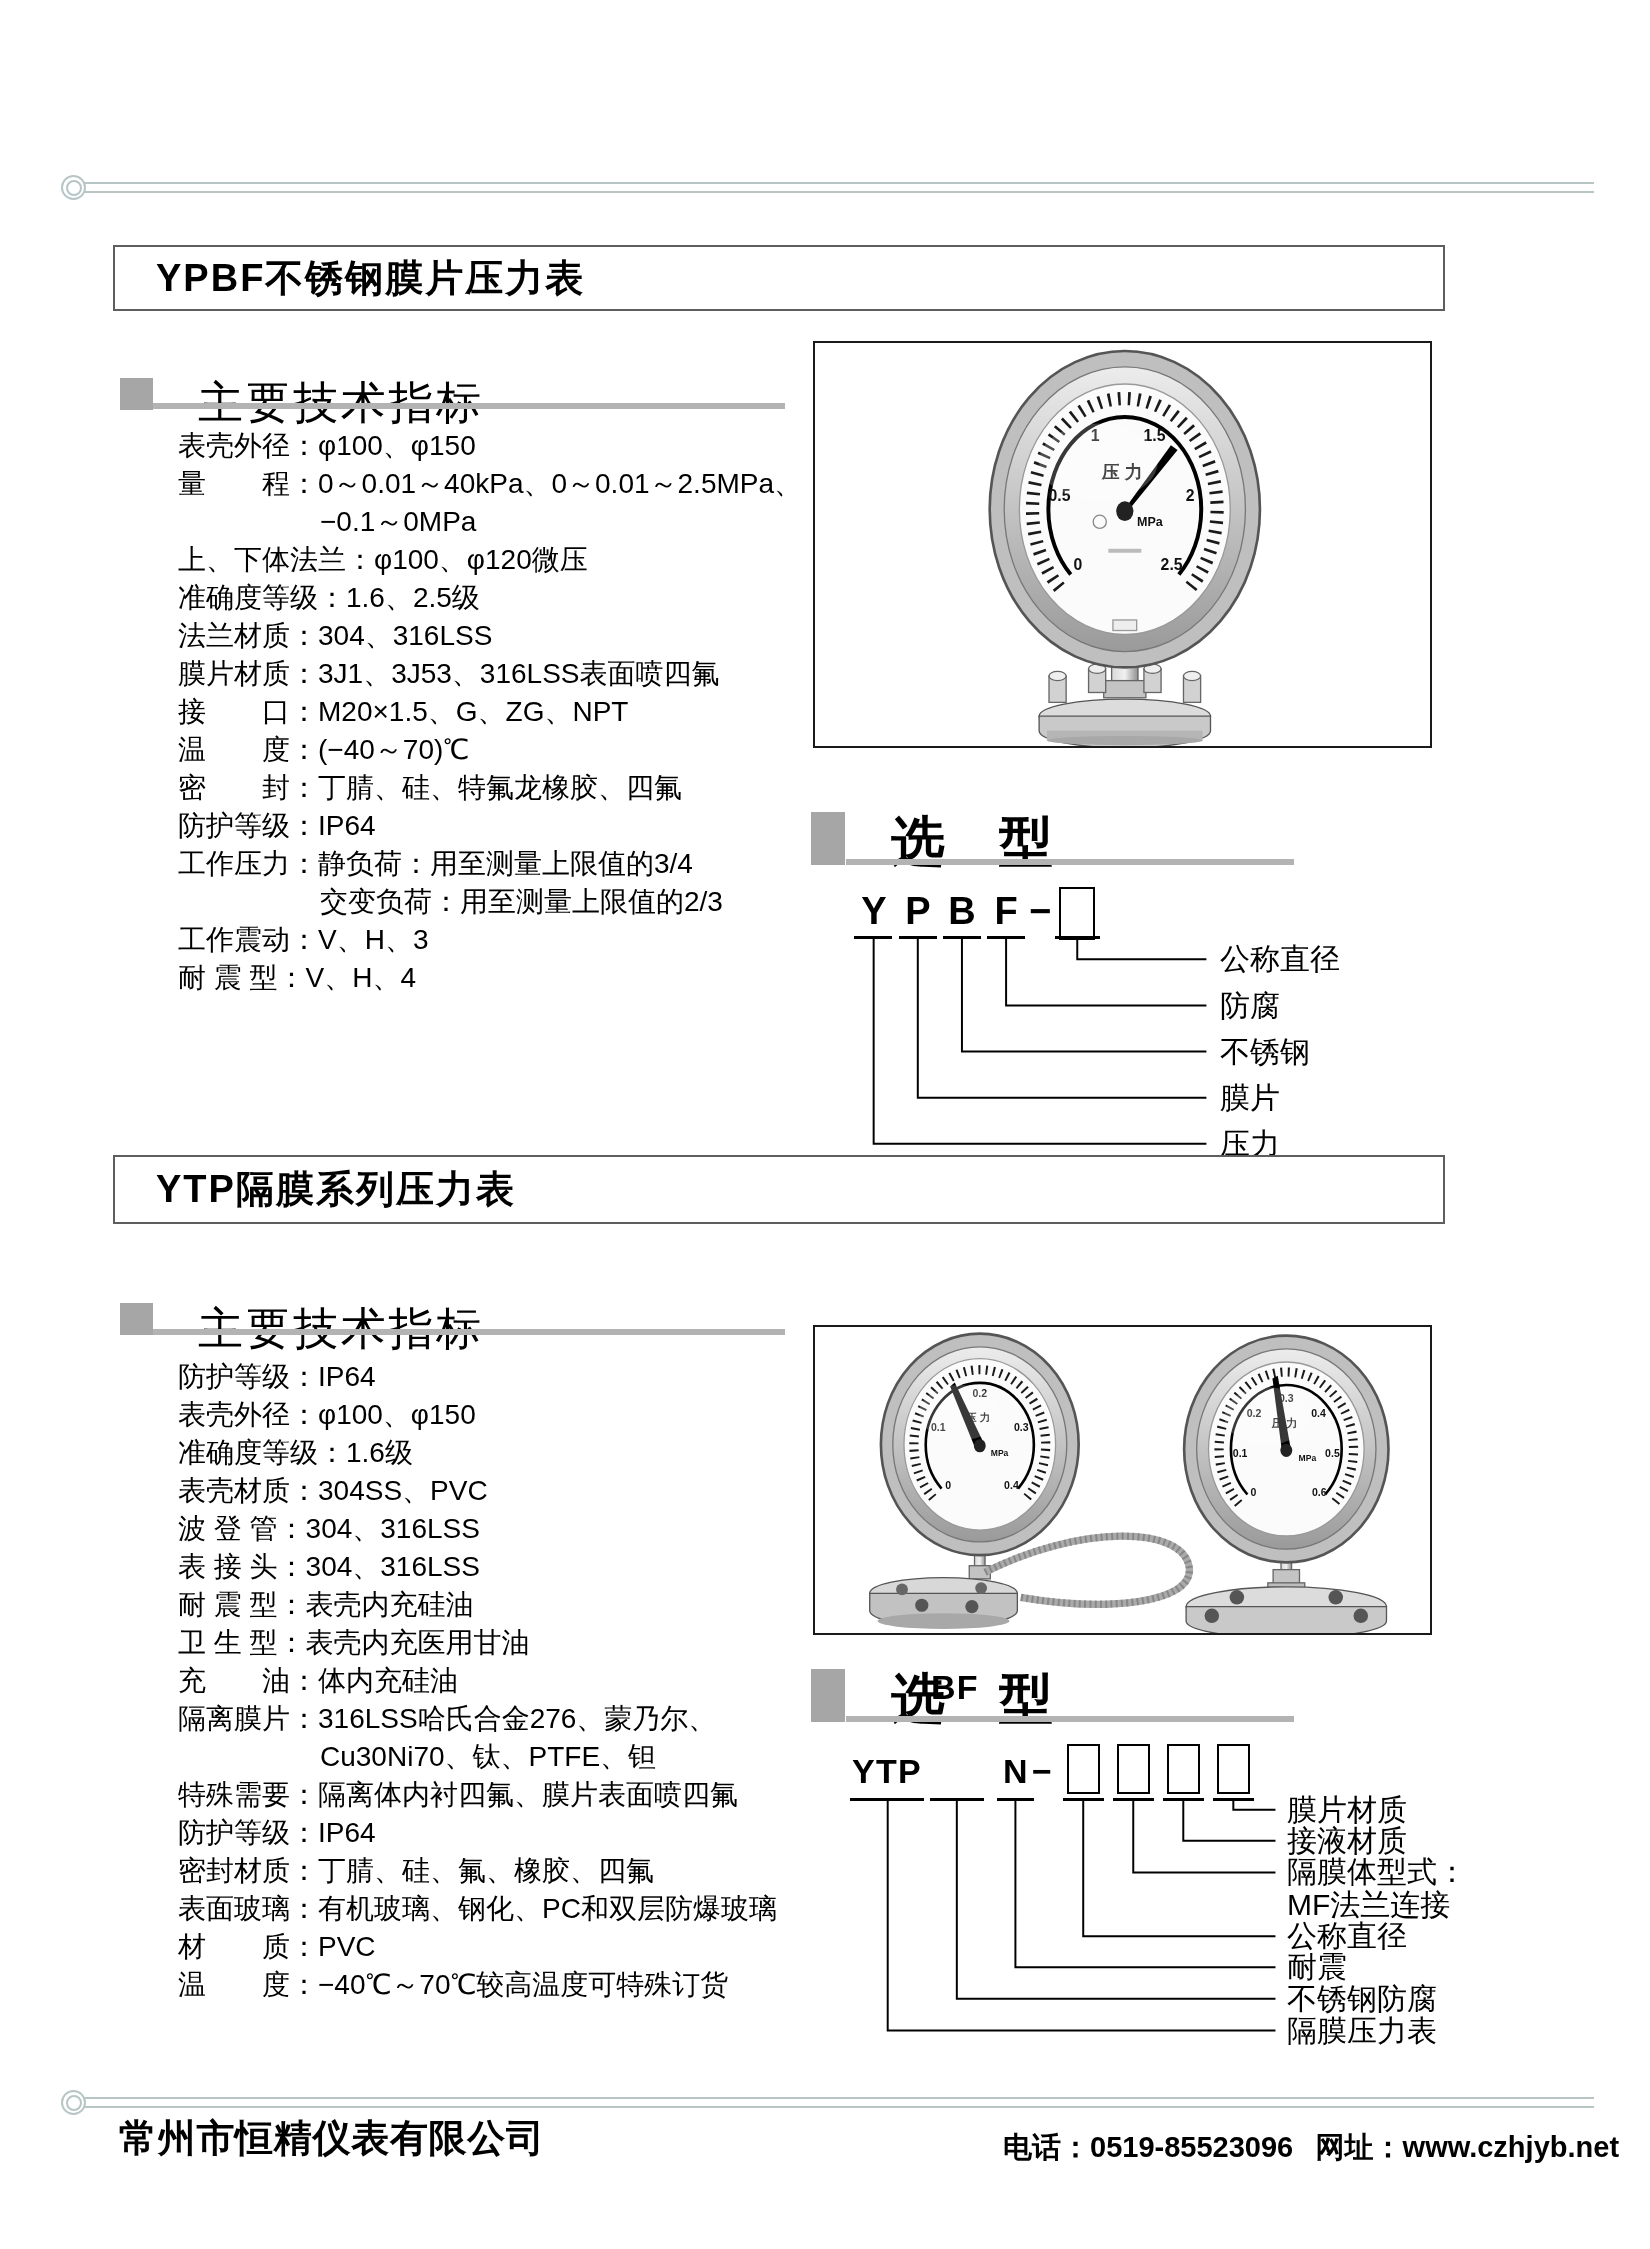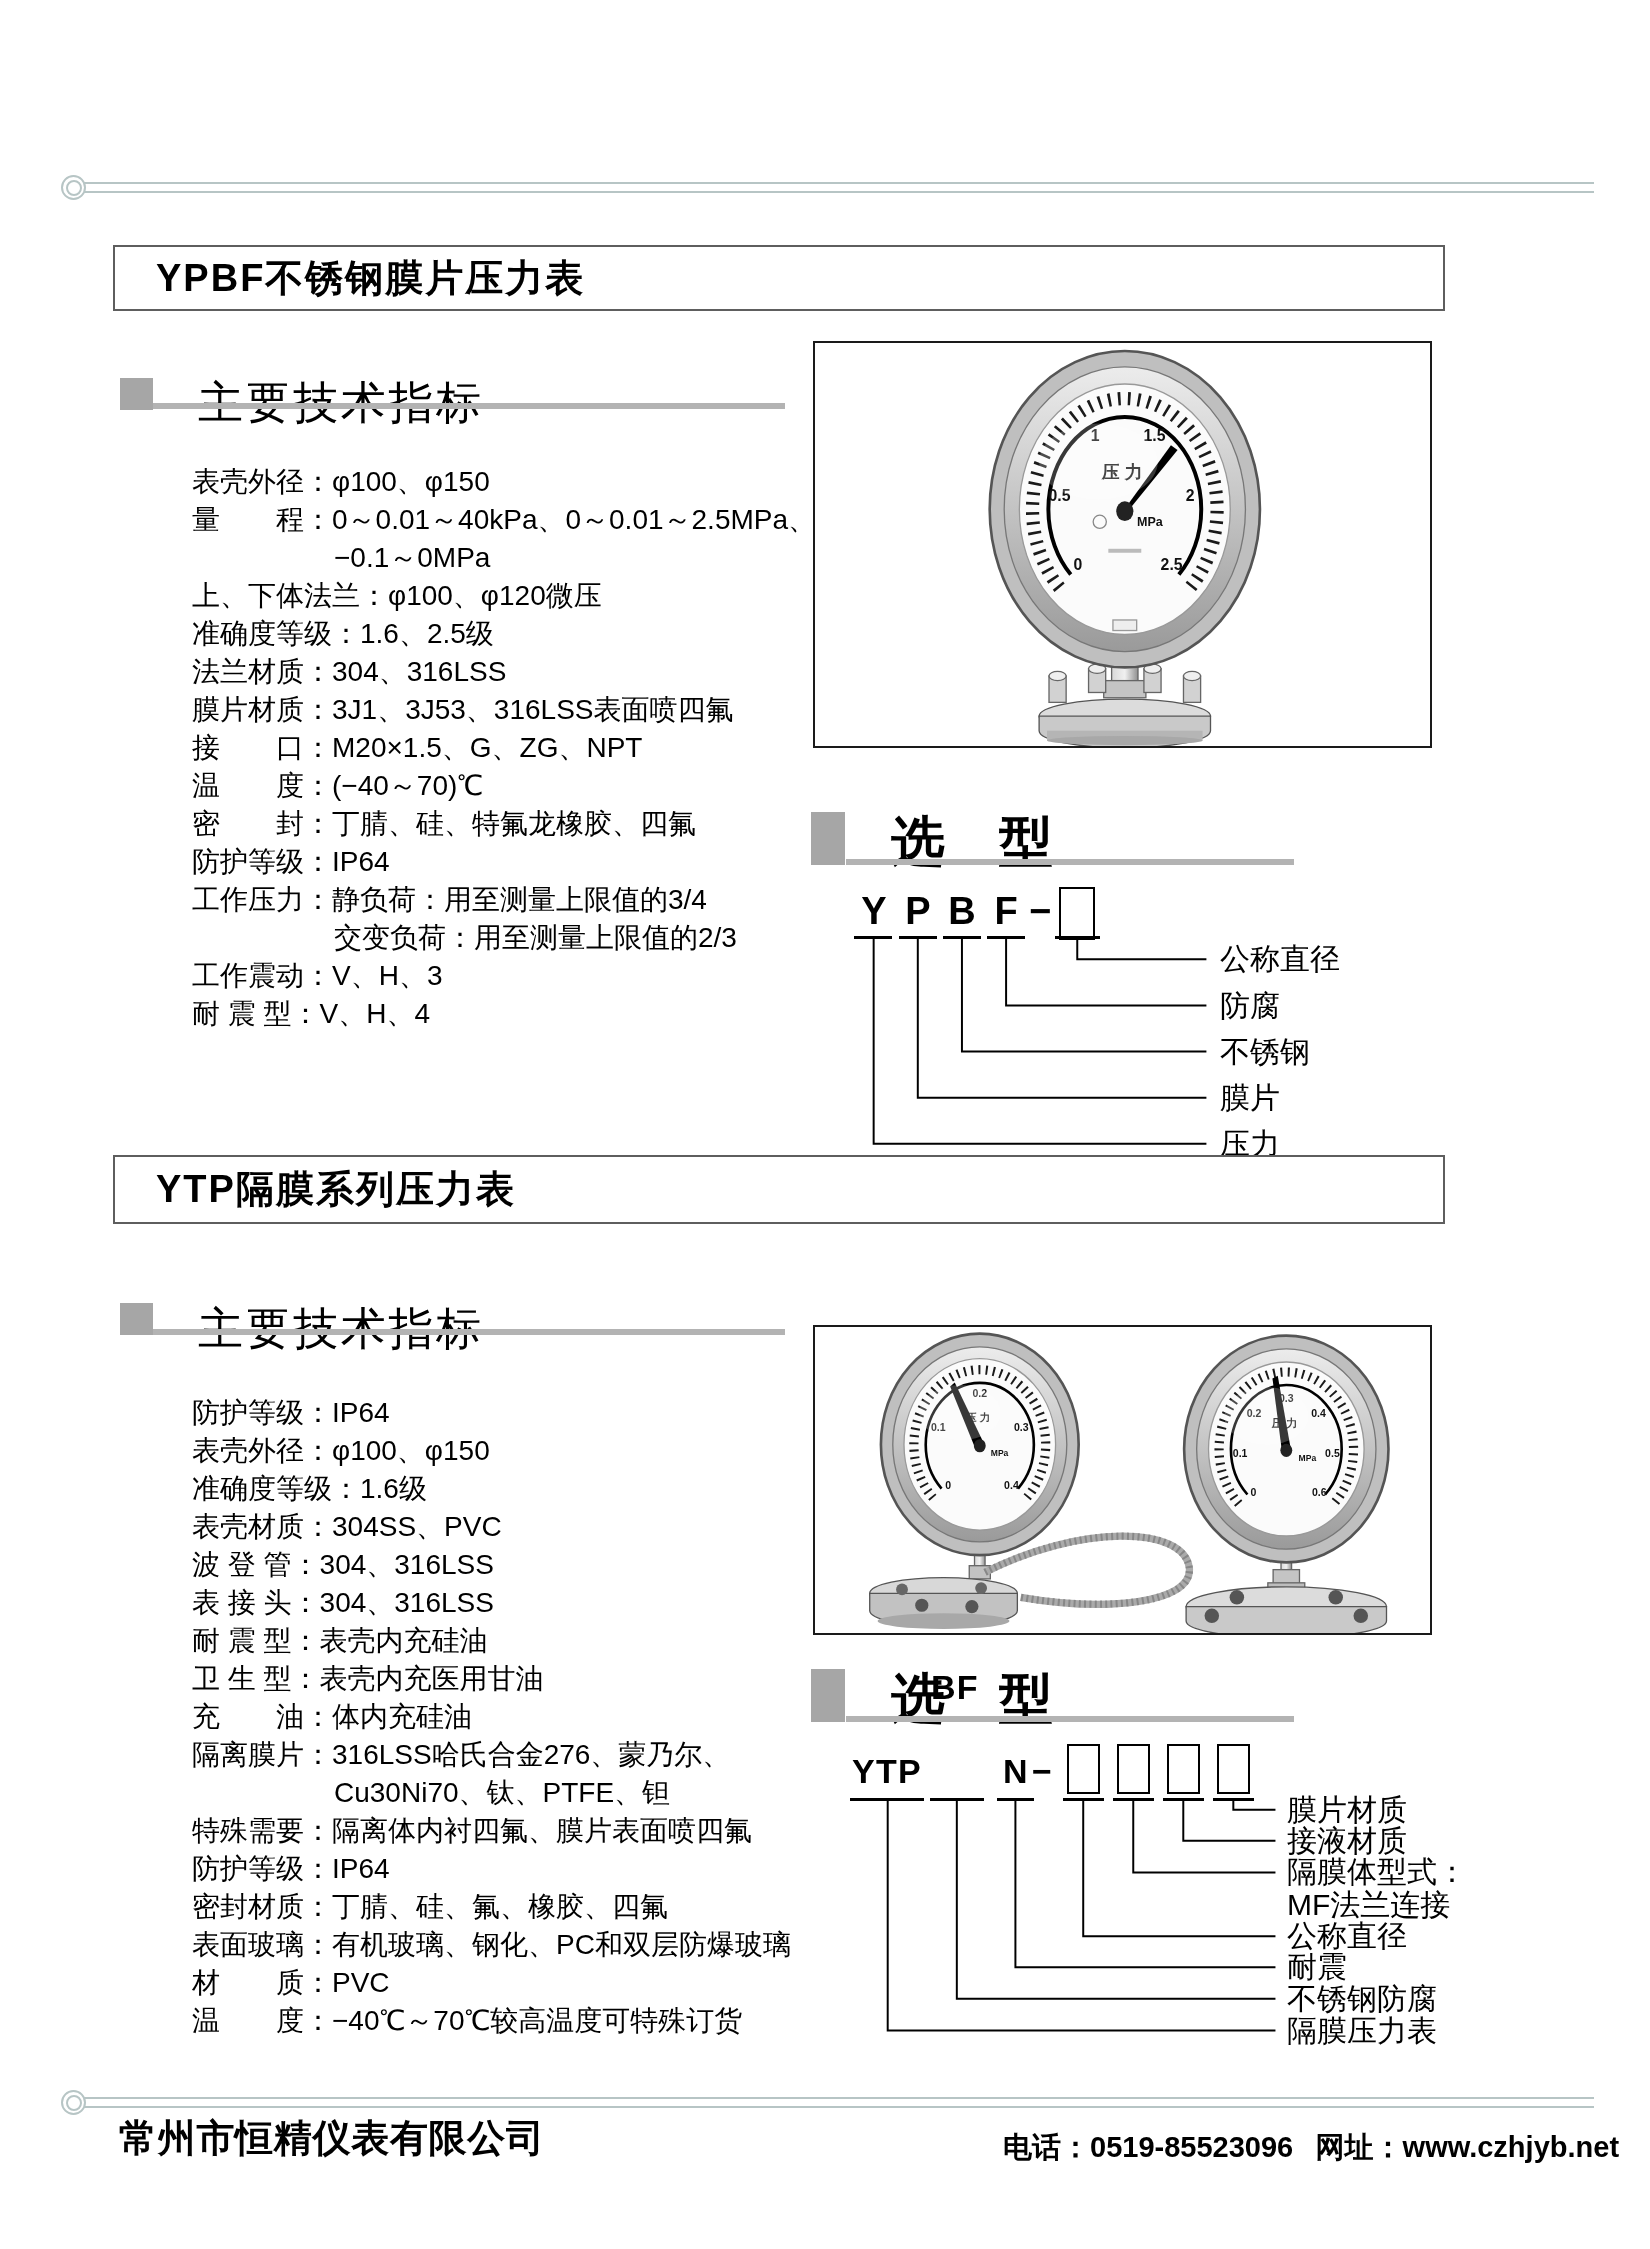--- a/index.html
+++ b/index.html
@@ -23,21 +23,21 @@
     padding-left:41px;font-size:38px;font-weight:bold;letter-spacing:2px;white-space:nowrap;
   }
 
   
   .h-square{position:absolute;background:#a6a6a6;}
   .h-bar{position:absolute;background:#b3b3b3;height:6px;}
   .h-text{position:absolute;font-size:45px;font-weight:normal;letter-spacing:2.6px;white-space:nowrap;margin-top:16px;}
   .h-text-big{position:absolute;font-size:54px;font-weight:bold;white-space:nowrap;}
 
   
-  .specs{position:absolute;left:192px;margin-top:36px;}
+  .specs{position:absolute;left:178px;}
   .spec-line{height:38px;line-height:38px;font-size:28px;font-weight:500;white-space:nowrap;}
   .spec-line .lab{display:inline-block;}
   .spec-line.cont{padding-left:142px;}
 
   
   .photo-box{position:absolute;left:813px;width:619px;border:2px solid #1a1a1a;background:#fff;box-sizing:border-box;}
 
   
   .code-ch{position:absolute;font-size:38px;font-weight:600;width:40px;text-align:center;white-space:nowrap;}
   .code-ch2{position:absolute;font-size:34px;font-weight:600;letter-spacing:1.3px;white-space:nowrap;}

